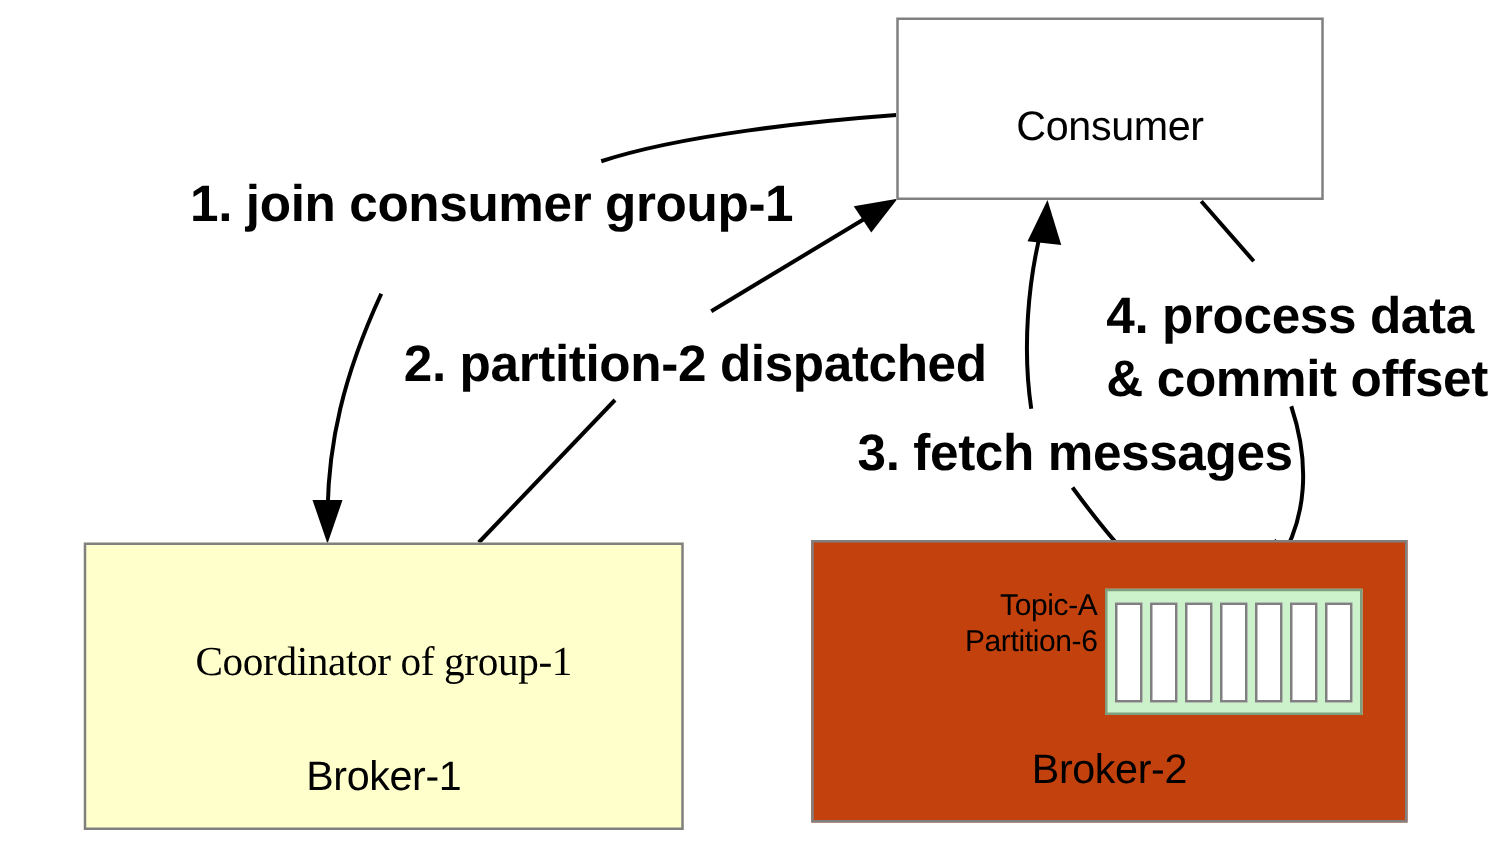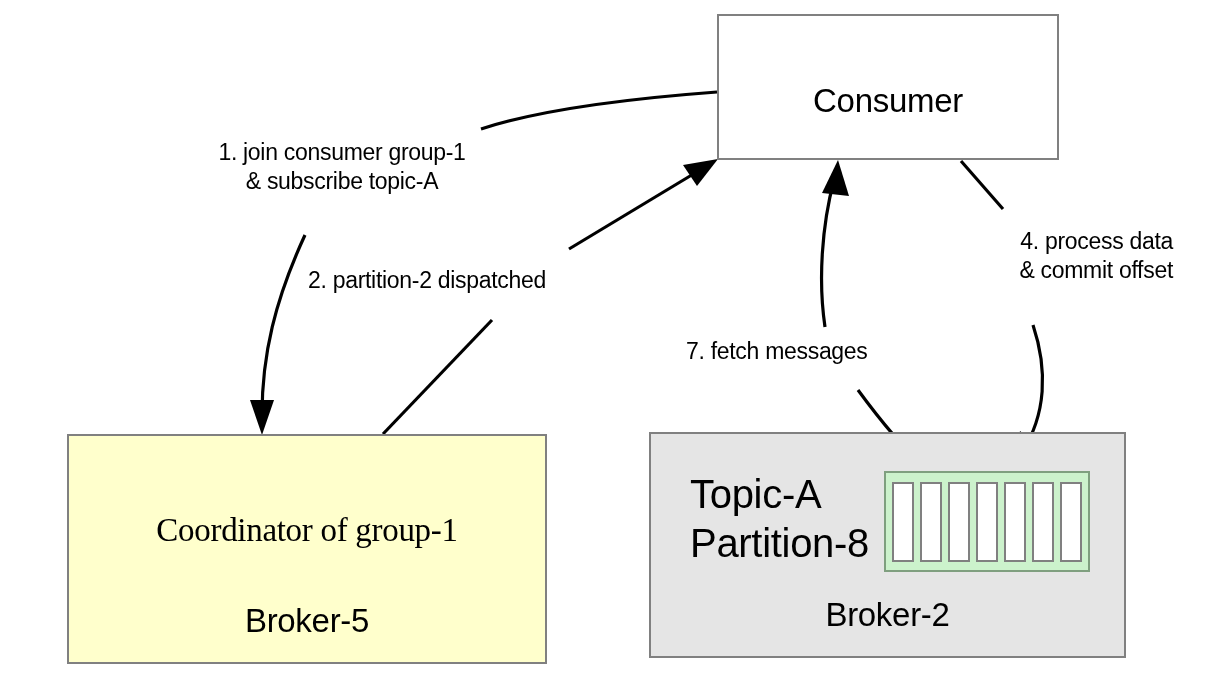--- a/index.html
+++ b/index.html
@@ -44,21 +44,21 @@
     top: 434px;
     width: 480px;
     height: 230px;
     background: #ffffcc;
   }
   #broker2-node {
     left: 649px;
     top: 432px;
     width: 477px;
     height: 226px;
-    background: #e5e5e5;
+    background: #c2410c;
   }
   .node-text {
     position: absolute;
     width: 100%;
     text-align: center;
     font-size: 33px;
     line-height: 1.1;
     letter-spacing: -0.3px;
     white-space: nowrap;
   }
@@ -86,40 +86,42 @@
     width: 22px;
     height: 80px;
     border: 2px solid #808080;
     background: #ffffff;
   }
   .partition-caption {
     position: absolute;
     left: 690px;
     top: 470px;
     width: 188px;
-    font-size: 40px;
+    text-align: right;
+    font-size: 24px;
     line-height: 1.22;
     letter-spacing: -0.3px;
     white-space: nowrap;
   }
   .edge-label {
     position: absolute;
-    font-size: 23px;
+    font-size: 41px;
     line-height: 1.25;
     letter-spacing: -0.3px;
     white-space: nowrap;
+    font-weight: bold;
   }
   #label-step1 {
     left: 152px;
     top: 138px;
     width: 380px;
     text-align: center;
   }
   #label-step2 {
-    left: 308px;
+    left: 323px;
     top: 266px;
     text-align: left;
   }
   #label-step3 {
     left: 686px;
     top: 337px;
     text-align: left;
   }
   #label-step4 {
     left: 885px;
@@ -158,53 +160,52 @@
     <path class="edge-line" d="M 1033,325 C 1048,370 1046,415 1022,452"></path>
     <polygon class="arrowhead" points="1012,470 1040,447 1020,431"></polygon>
   </svg>
 
   <div class="node" id="consumer-node">
     <div class="node-text" id="consumer-label">Consumer</div>
   </div>
 
   <div class="node" id="broker1-node">
     <div class="node-text" id="broker1-main">Coordinator of group-1</div>
-    <div class="node-text" id="broker1-sub">Broker-5</div>
+    <div class="node-text" id="broker1-sub">Broker-1</div>
   </div>
 
   <div class="node" id="broker2-node">
     <div class="node-text" id="broker2-sub">Broker-2</div>
   </div>
 
   <div class="partition-caption">
     <div>Topic-A</div>
-    <div>Partition-8</div>
+    <div>Partition-6</div>
   </div>
 
   <div class="partition-strip" id="partition-strip">
       <div class="partition-cell"></div>
       <div class="partition-cell"></div>
       <div class="partition-cell"></div>
       <div class="partition-cell"></div>
       <div class="partition-cell"></div>
       <div class="partition-cell"></div>
       <div class="partition-cell"></div>
     </div>
 
   <div class="edge-label" id="label-step1">
     <div>1. join consumer group-1</div>
-    <div>&amp; subscribe topic-A</div>
   </div>
 
   <div class="edge-label" id="label-step2">
     <div>2. partition-2 dispatched</div>
   </div>
 
   <div class="edge-label" id="label-step3">
-    <div>7. fetch messages</div>
+    <div>3. fetch messages</div>
   </div>
 
   <div class="edge-label" id="label-step4">
     <div>4. process data</div>
     <div>&amp; commit offset</div>
   </div>
 
 </div>
 
 </body></html>

